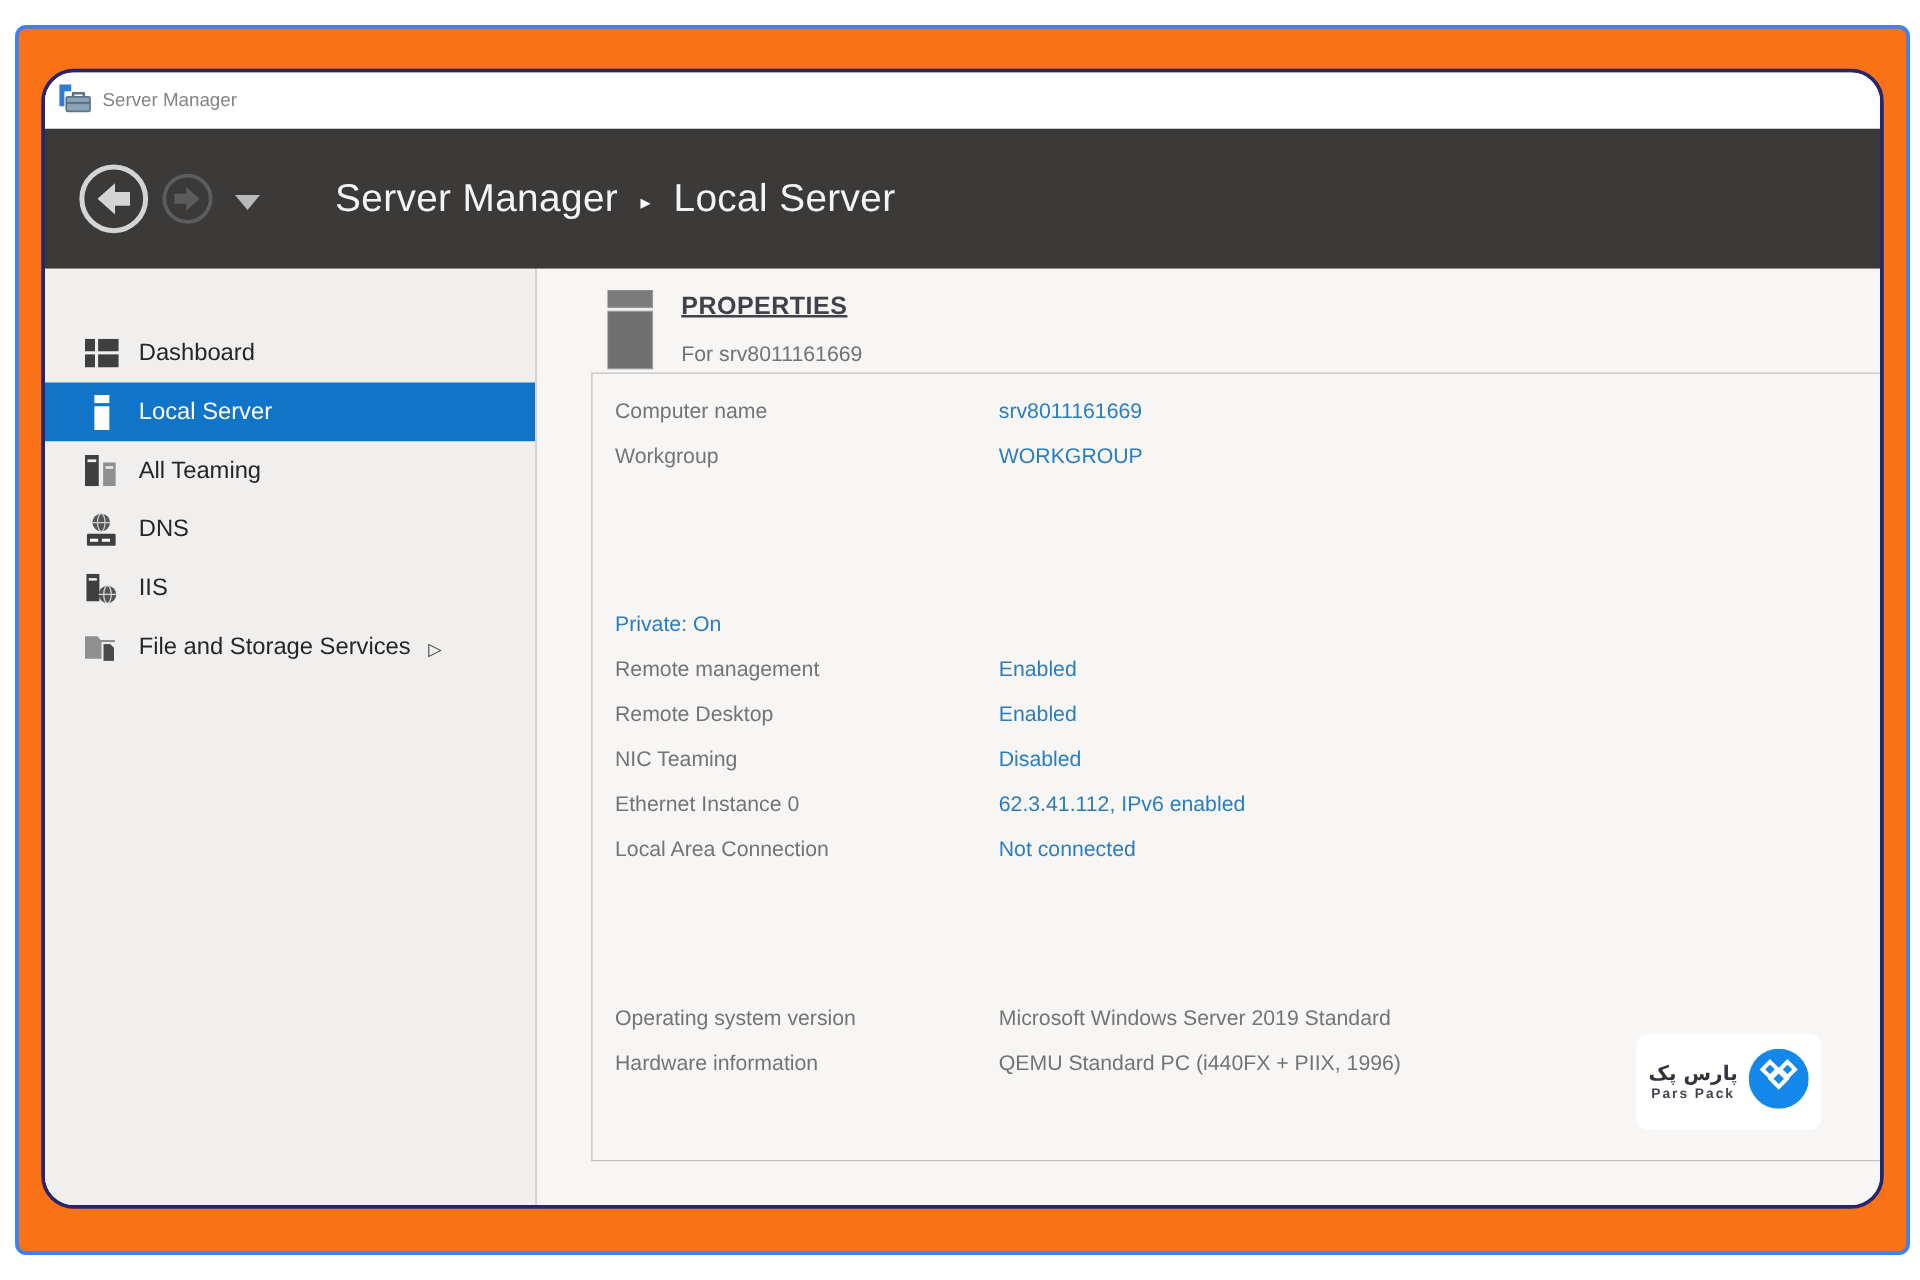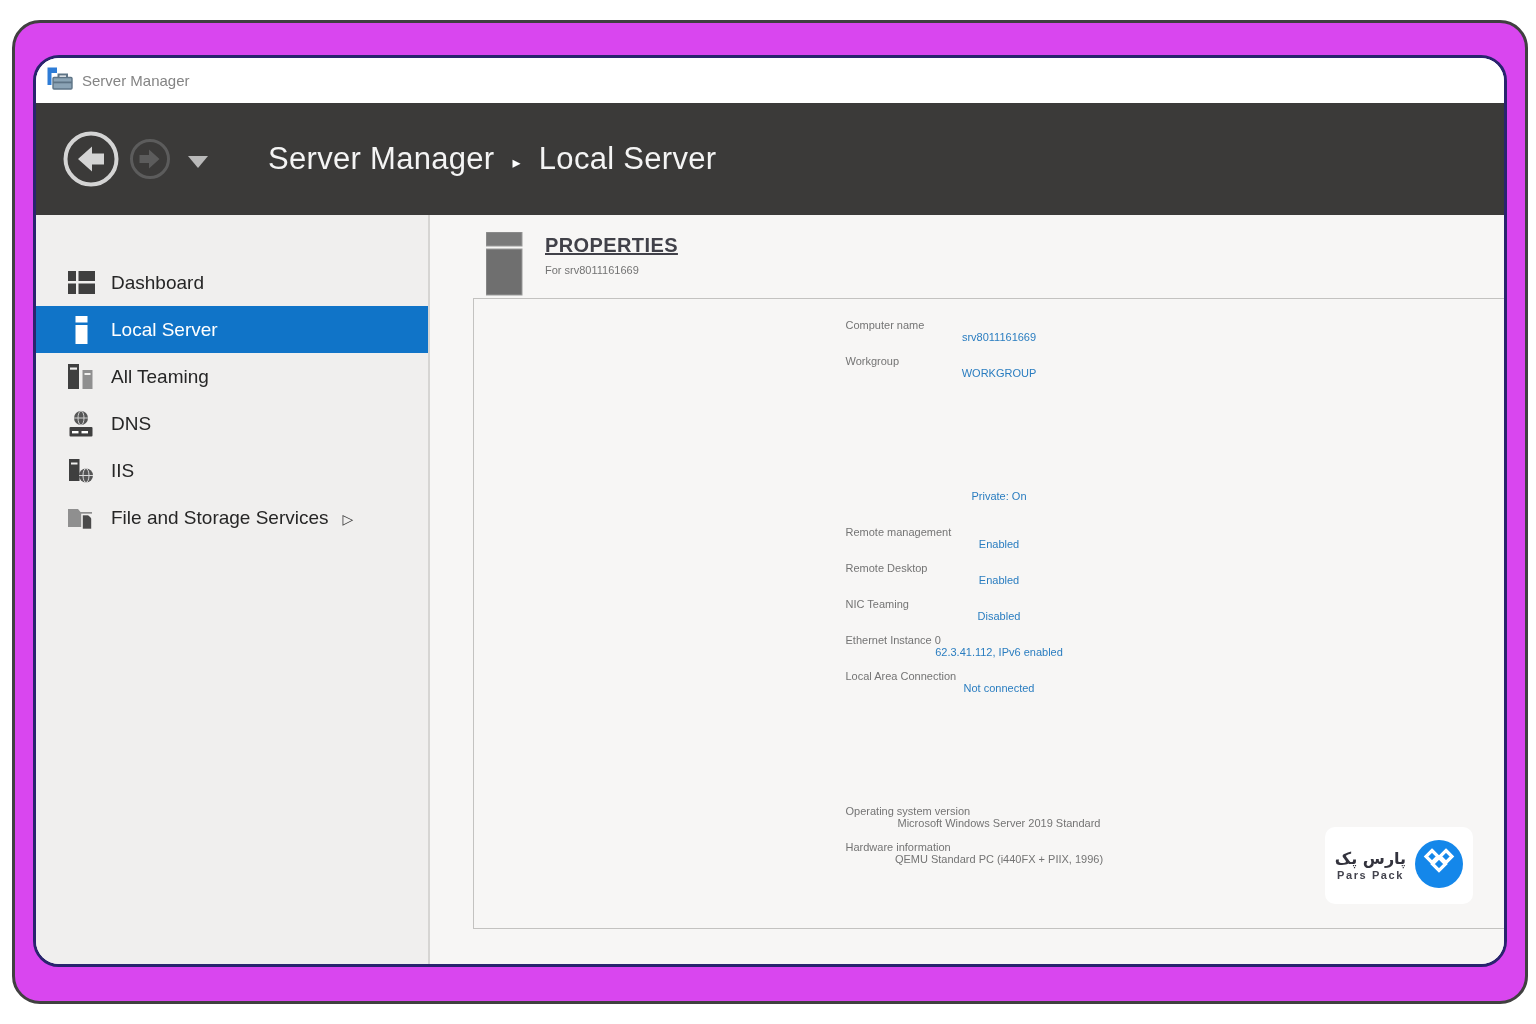--- a/index.html
+++ b/index.html
@@ -7,21 +7,21 @@
   body {
     width:1536px; height:1024px; position:relative;
     background:#ffffff;
     font-family:"Liberation Sans", sans-serif;
     overflow:hidden;
   }
 
   
   .outer-frame {
     position:absolute; left:12px; top:20px; right:8px; bottom:20px;
-    background:#d946ef; border:3px solid #404040; border-radius:28px;
+    background:#f97316; border:3px solid #3b82f6; border-radius:9px;
   }
   .window-card {
     position:absolute; left:18px; top:32px; right:18px; bottom:34px;
     background:#ffffff; border:3px solid #29246e; border-radius:26px;
     overflow:hidden;
   }
 
   
   .titlebar { height:45px; display:flex; align-items:center; padding-left:10px; gap:9px; background:#ffffff; }
   .titlebar-title { font-size:15px; color:#848484; }
@@ -47,35 +47,35 @@
   .sidebar-item.selected { background:#1074c8; color:#ffffff; }
   .expand-arrow { margin-left:14px; font-size:14px; color:#3a3a3a; margin-top:2px; }
 
   .v-divider { width:2px; flex:none; background:#d6d5d3; }
 
   .main { flex:1; background:#f7f6f5; position:relative; }
 
   .props-header { position:absolute; left:56px; top:17px; display:flex; }
   .tile-icon { margin-right:21px; }
   .props-title { font-size:20px; font-weight:700; color:#414149; letter-spacing:0.4px; padding-top:2px;text-decoration:underline; }
-  .props-subtitle { font-size:11px; color:#737373; margin-top:7px; }
+  .props-subtitle { font-size:17px; color:#737373; margin-top:17px; }
 
   .props-box {
     position:absolute; left:43px; right:-3px; top:83px; bottom:35px;
     border:1px solid #c3c2c0; background:#f7f6f5;
     padding:20px 0 0 18px;
   }
   .prop-group-2, .prop-group-3 { margin-top:99px; }
-  .prop-row { display:flex; align-items:center; height:36px; font-size:11px;flex-direction:column; }
+  .prop-row { display:flex; align-items:flex-start; height:36px; font-size:17px; }
   .prop-label { width:307px; flex:none; color:#747474; }
   .prop-value.link { color:#2a7dc0; cursor:pointer; }
   .prop-value.static { color:#747474; }
 
   .parspack-badge {
-    position:absolute; right:31px; bottom:60px; width:148px; height:77px;
+    position:absolute; right:47px; bottom:60px; width:148px; height:77px;
     background:#ffffff; border-radius:10px;
     display:flex; align-items:center; justify-content:center; gap:9px;
   }
   .badge-text { display:flex; flex-direction:column; align-items:center; }
   .brand-fa { font-family:"DejaVu Sans", sans-serif; font-size:16px; font-weight:700; color:#33333d; direction:rtl; line-height:1.1; }
   .brand-en { font-size:11px; font-weight:700; letter-spacing:1.6px; color:#44444e; margin-top:2px; white-space:nowrap; }
 </style>
 </head>
 <body>
 

